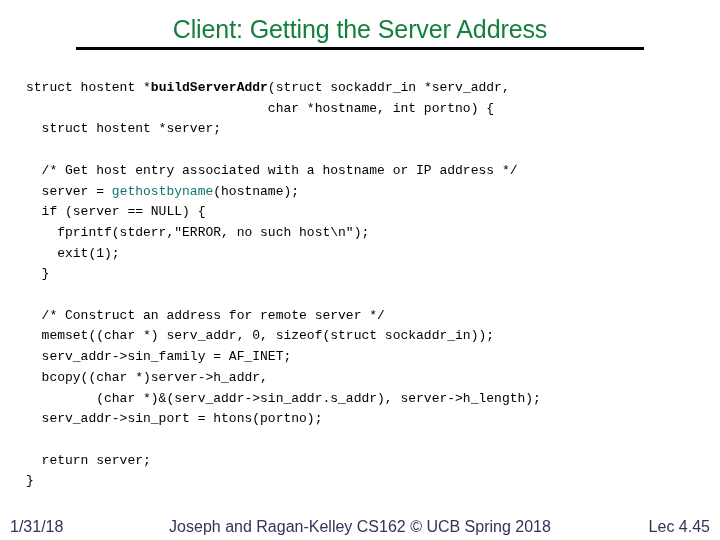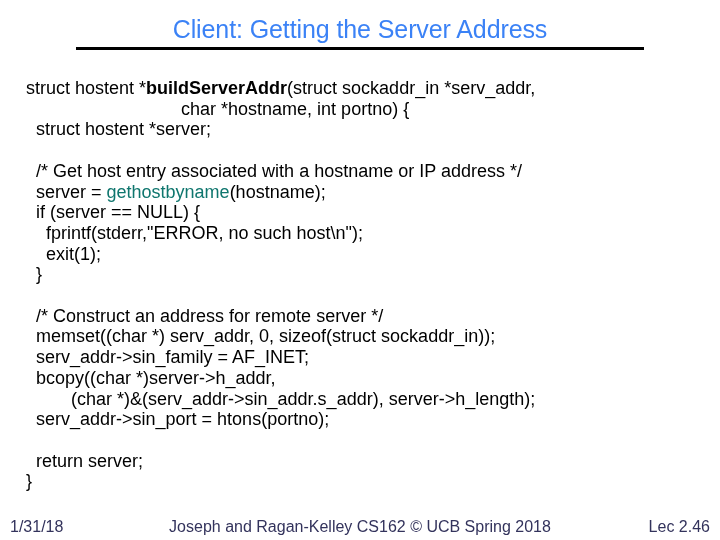--- a/index.html
+++ b/index.html
@@ -18,41 +18,41 @@
   
   .slide-title {
     position: absolute;
     left: 0;
     top: 14px;
     width: 720px;
     text-align: center;
     font-family: "Liberation Sans", sans-serif;
     font-size: 25px;
     line-height: 30px;
-    color: #3b82f6;
+    color: #15803d;
     letter-spacing: -0.1px;
     white-space: nowrap;
   }
   .title-rule {
     position: absolute;
     left: 76px;
     top: 47px;
     width: 568px;
     height: 3px;
     background: #000000;
   }
 
   
   .code-block {
     position: absolute;
     left: 26px;
     top: 78px;
     width: 680px;
-    font-family: Liberation Sans, sans-serif;
-    font-size: 18px;
+    font-family: Liberation Mono, monospace;
+    font-size: 13px;
     line-height: 20.7px;
     color: #000000;
     white-space: pre;
     letter-spacing: 0px;
   }
   .code-line {
     white-space: pre;
     min-height: 20.7px;
   }
   .code-line.blank {
@@ -103,14 +103,14 @@
 
 <div class="slide-title">Client: Getting the Server Address</div>
 
 <div class="title-rule"></div>
 
 <div class="code-block" id="code-block"><div class="code-line"><span>struct hostent *</span><span class="tok-bold">buildServerAddr</span><span>(struct sockaddr_in *serv_addr,</span></div><div class="code-line"><span>                               char *hostname, int portno) {</span></div><div class="code-line"><span>  struct hostent *server;</span></div><div class="code-line blank">&nbsp;</div><div class="code-line"><span>  /* Get host entry associated with a hostname or IP address */</span></div><div class="code-line"><span>  server = </span><span class="tok-call">gethostbyname</span><span>(hostname);</span></div><div class="code-line"><span>  if (server == NULL) {</span></div><div class="code-line"><span>    fprintf(stderr,"ERROR, no such host\n");</span></div><div class="code-line"><span>    exit(1);</span></div><div class="code-line"><span>  }</span></div><div class="code-line blank">&nbsp;</div><div class="code-line"><span>  /* Construct an address for remote server */</span></div><div class="code-line"><span>  memset((char *) serv_addr, 0, sizeof(struct sockaddr_in));</span></div><div class="code-line"><span>  serv_addr-&gt;sin_family = AF_INET;</span></div><div class="code-line"><span>  bcopy((char *)server-&gt;h_addr,</span></div><div class="code-line"><span>         (char *)&amp;(serv_addr-&gt;sin_addr.s_addr), server-&gt;h_length);</span></div><div class="code-line"><span>  serv_addr-&gt;sin_port = htons(portno);</span></div><div class="code-line blank">&nbsp;</div><div class="code-line"><span>  return server;</span></div><div class="code-line"><span>}</span></div></div>
 
 <div class="footer">
   <span class="footer-date">1/31/18</span>
   <span class="footer-center">Joseph and Ragan-Kelley CS162 © UCB Spring 2018</span>
-  <span class="footer-lec">Lec 2.46</span>
+  <span class="footer-lec">Lec 4.45</span>
 </div>
 
 </body></html>

